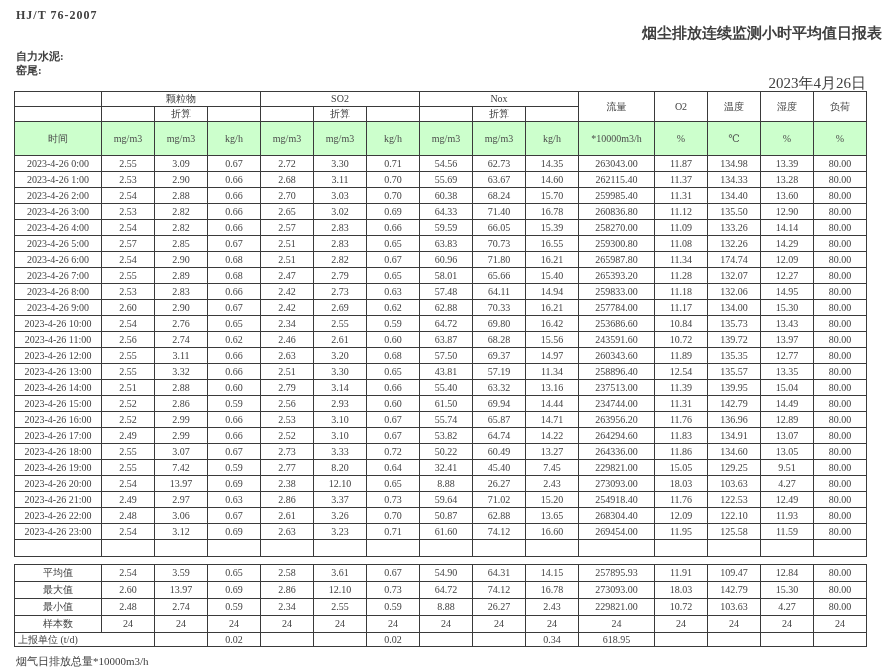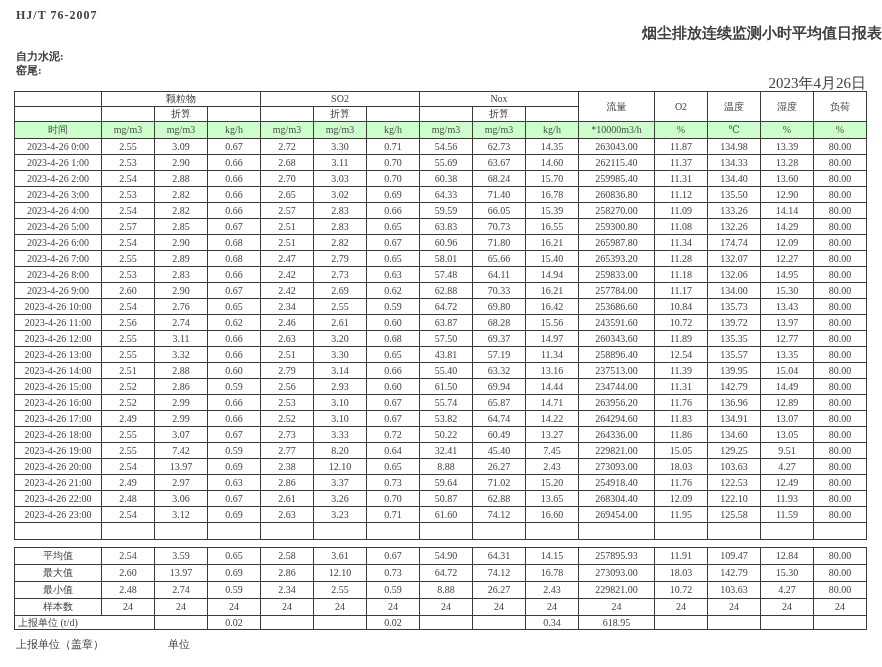--- a/index.html
+++ b/index.html
@@ -22,21 +22,21 @@
   table.grid td, table.grid th {
     border: 1px solid #3a3a3a;
     font-size: 10px; font-weight: normal;
     text-align: center; vertical-align: middle;
     padding: 0 1px; height: 16px; line-height: 14px;
     white-space: nowrap; overflow: hidden;
     color: #3f3f3f;
   }
   tr.group-row td, tr.group-row th { height: 14px; }
   tr.sub-row td { height: 14px; }
-  tr.units-row td { background: #ccffcc; height: 17px; color: #4c4c4c; }
+  tr.units-row td { background: #ccffcc; height: 34px; color: #4c4c4c; }
   tr.spacer-row td { height: 17px; }
   table.summary td { height: 17px; }
   table.summary tr.total-row td { height: 14px; line-height: 12px; }
   table.summary tr.total-row td.row-label { text-align: left; padding-left: 3px; }
   .gap { height: 7px; }
 
   .footer { margin: 7px 0 0 16px; font-size: 11px; line-height: 14px; }
   .footer .unit-label { margin-left: 64px; }
 </style>
 </head>
@@ -641,18 +641,19 @@
           <td>618.95</td>
           <td></td>
           <td></td>
           <td></td>
           <td></td>
         </tr>
       </tbody>
   </table>
 
   <div class="footer">
+    <div>烟气日排放总量*10000m3/h</div>
     <div>
       <span>上报单位（盖章）</span><span class="unit-label">单位</span>
     </div>
   </div>
 
 </div>
 
 </body></html>

